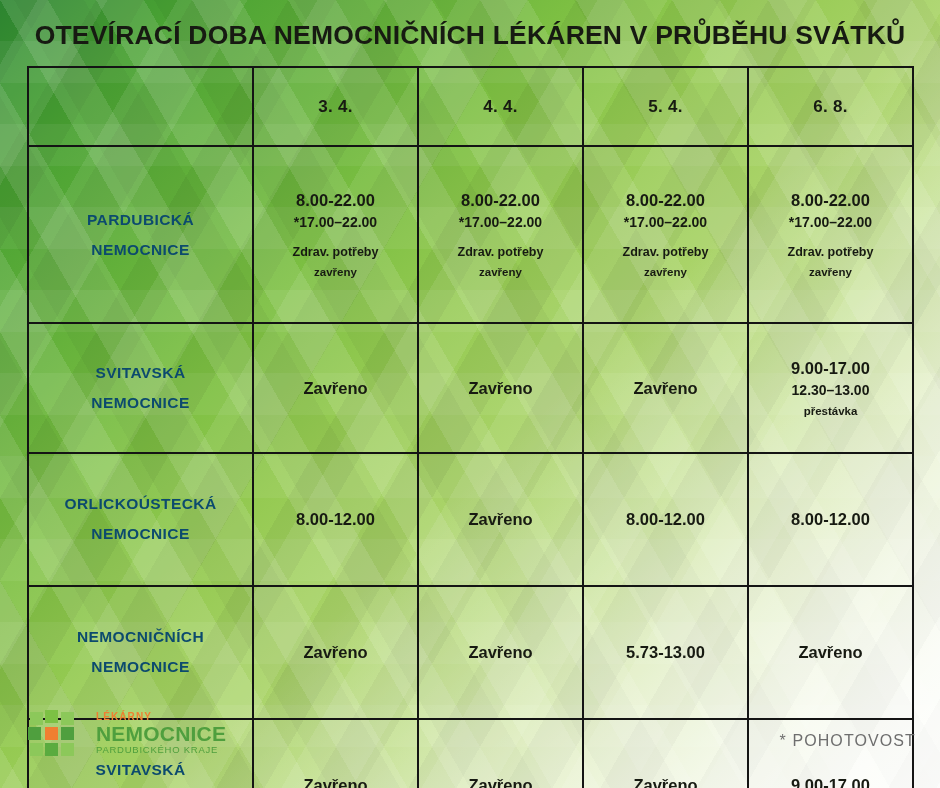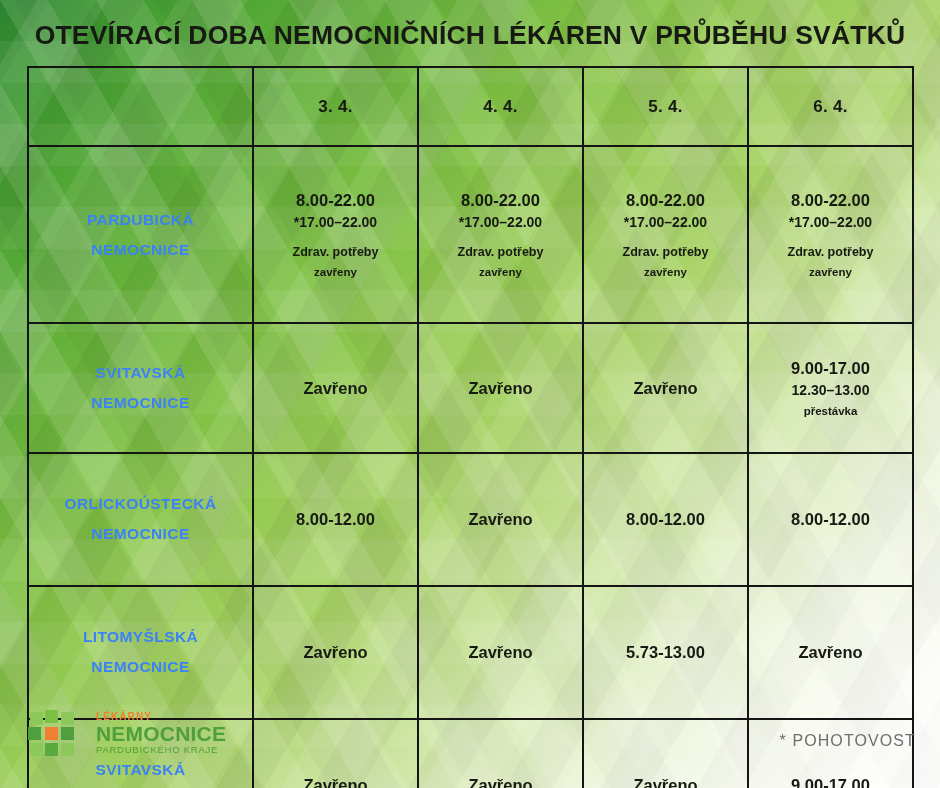--- a/index.html
+++ b/index.html
@@ -98,21 +98,21 @@
   th.corner{border-top-color:#141414;}
   th.day{
     font-size:17px;
     font-weight:bold;
     color:#171a12;
     letter-spacing:.3px;
   }
 
   
   td.hosp{
-    color:#3b82f6;
+    color:#0c4a6e;
     font-weight:bold;
     font-size:15.5px;
     letter-spacing:.4px;
     line-height:1.95;
     padding:0 6px;
   }
   td.hosp .ln{display:block;}
 
   
   td.val{
@@ -206,21 +206,21 @@
           <col class="c-day">
           <col class="c-day">
           <col class="c-day">
       </colgroup>
       <thead>
         <tr class="head-row">
           <th class="corner"></th>
           <th class="day">3. 4.</th>
           <th class="day">4. 4.</th>
           <th class="day">5. 4.</th>
-          <th class="day">6. 4.</th>
+          <th class="day">6. 8.</th>
         </tr>
       </thead>
       <tbody>
 
         <tr class="r1">
           <td class="hosp">
             <span class="ln">PARDUBICKÁ</span>
             <span class="ln">NEMOCNICE</span>
           </td>
           <td class="val">
@@ -284,21 +284,21 @@
           <td class="val">
             <span class="main">8.00-12.00</span>
           </td>
           <td class="val">
             <span class="main">8.00-12.00</span>
           </td>
         </tr>
 
         <tr class="r4">
           <td class="hosp">
-            <span class="ln">LITOMYŠLSKÁ</span>
+            <span class="ln">NEMOCNIČNÍCH</span>
             <span class="ln">NEMOCNICE</span>
           </td>
           <td class="val">
             <span class="main">Zavřeno</span>
           </td>
           <td class="val">
             <span class="main">Zavřeno</span>
           </td>
           <td class="val">
             <span class="main">5.73-13.00</span>

